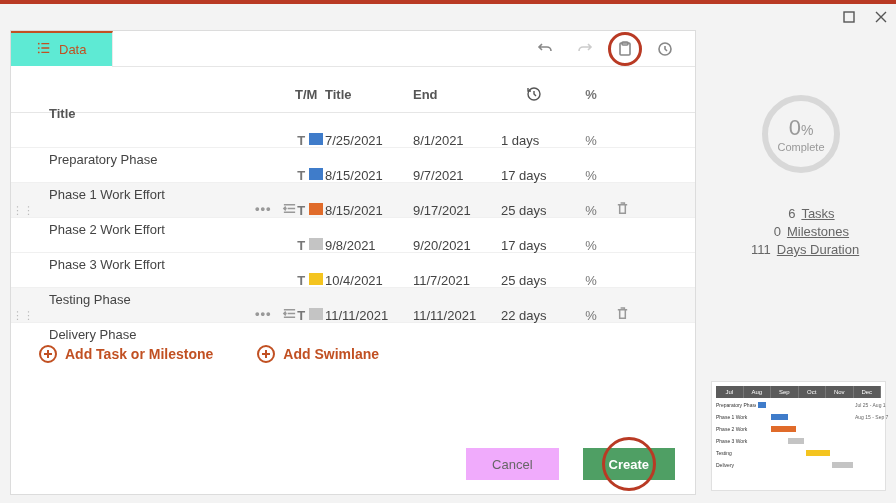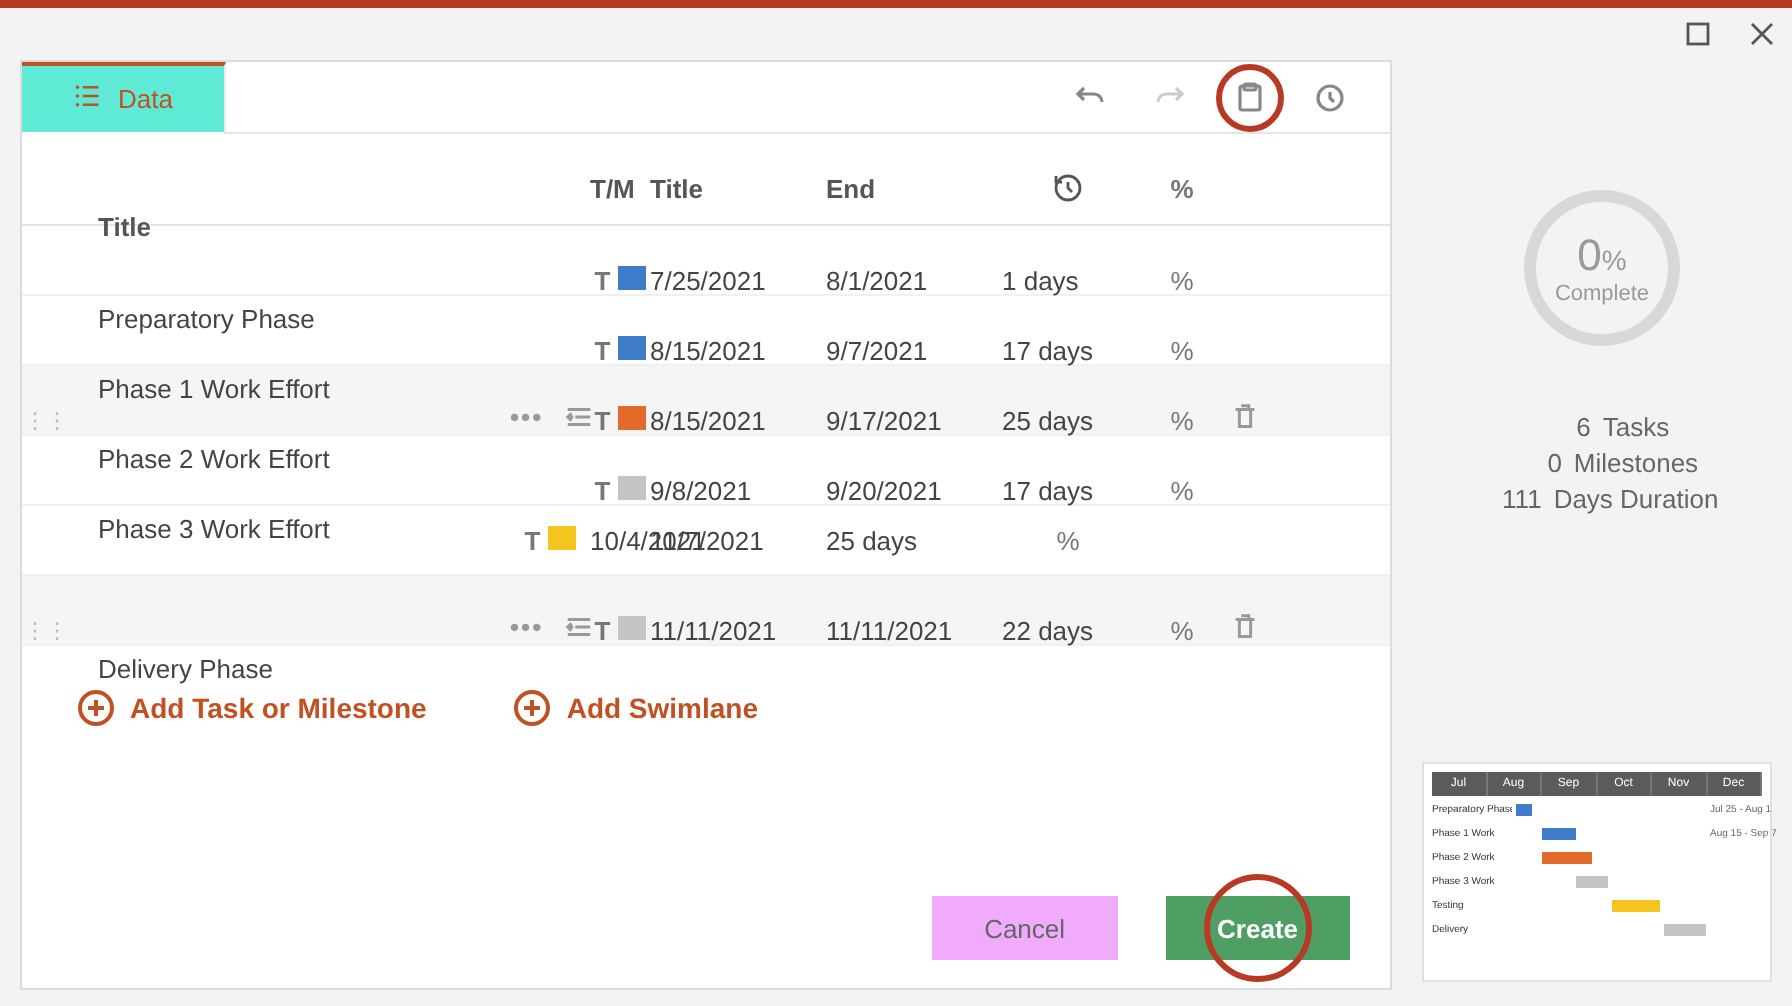--- a/index.html
+++ b/index.html
@@ -52,21 +52,21 @@
   .btn.create { background: #4f9f64; color: #fff; position: relative; font-weight: bold; }
   .create-ring { position: absolute; width: 54px; height: 54px; border: 3px solid #b93a24; border-radius: 50%; left: 50%; top: 50%; transform: translate(-50%, -50%); pointer-events: none; }
 
   .side { position: absolute; right: 10px; top: 90px; width: 170px; text-align: center; }
   .donut { width: 88px; height: 88px; margin: 0 auto; position: relative; }
   .donut svg { width: 88px; height: 88px; }
   .donut-center { position: absolute; inset: 0; display: flex; flex-direction: column; align-items: center; justify-content: center; }
   .donut-big { font-size: 22px; color: #999; }
   .donut-small { font-size: 11px; color: #999; }
   .stats { margin-top: 28px; font-size: 13px; color: #666; }
-  .stats div { margin: 3px 0; }
+  .stats div { margin: 3px 0; text-decoration: underline; }
   .stats b { display: inline-block; width: 28px; text-align: right; margin-right: 6px; font-weight: normal; }
 
   .preview { position: absolute; right: 10px; bottom: 12px; width: 175px; height: 110px; background: #fff; border: 1px solid #e0e0e0; padding: 4px; }
   .preview .months { display: flex; height: 12px; background: #5b5b5b; }
   .preview .months div { flex: 1; color: #fff; font-size: 6px; text-align: center; line-height: 12px; border-right: 1px solid #777; }
   .preview .prow { height: 11px; display: flex; align-items: center; gap: 2px; margin-top: 1px; }
   .preview .plabel { font-size: 5px; color: #333; width: 40px; white-space: nowrap; overflow: hidden; }
   .preview .ptrack { flex: 1; position: relative; height: 6px; }
   .preview .pbar { position: absolute; height: 6px; top: 0; }
   .preview .pdate { font-size: 5px; color: #666; width: 26px; white-space: nowrap; }
@@ -214,20 +214,21 @@
         <div>9/8/2021</div>
         <div>9/20/2021</div>
         <div>17 days</div>
         <div class="pct">%</div>
         <div class="trash"><svg viewBox="0 0 16 16">
             <path d="M3 4 H13 M5 4 V13 H11 V4 M6 2 H10 V4"></path>
           </svg></div>
       </div>
       <div class="row">
         <div class="grip">⋮⋮</div>
+        <div class="cell-title">Testing Phase</div>
         <div class="actions">
           <span class="dots">•••</span>
           <span class="outdent-ico"><svg viewBox="0 0 16 16">
               <path d="M2 4 H14 M6 8 H14 M2 12 H14 M5 8 L2 8 M4 6 L2 8 L4 10"></path>
             </svg></span>
         </div>
         <div class="tm">T <span class="swatch" style="background:#f4c41f"></span></div>
         <div>10/4/2021</div>
         <div>11/7/2021</div>
         <div>25 days</div>

